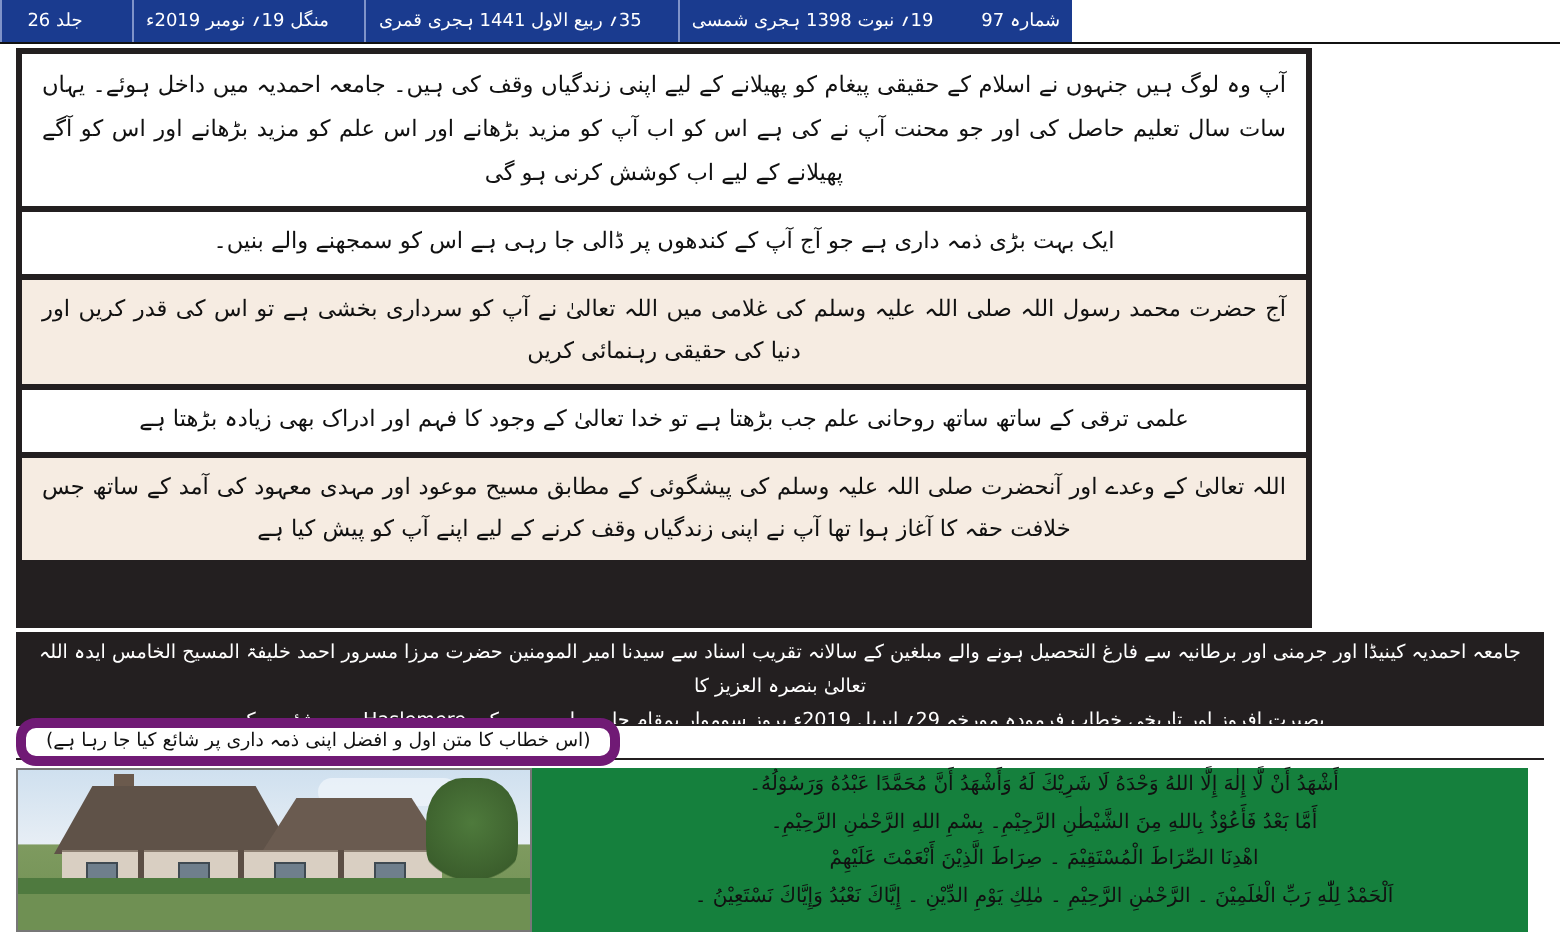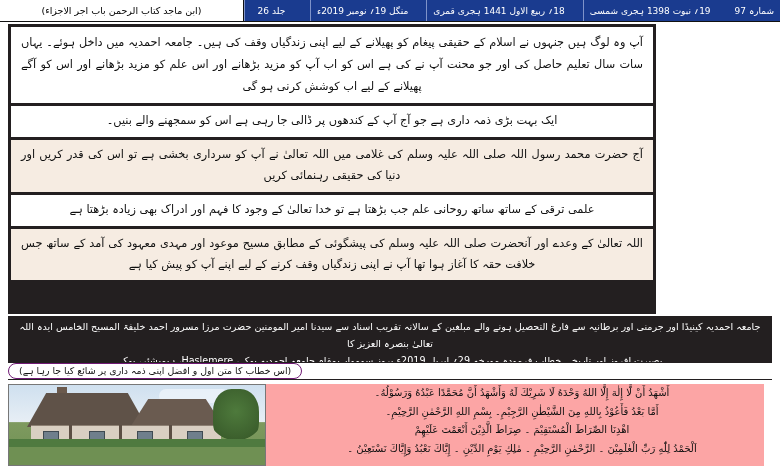--- a/index.html
+++ b/index.html
@@ -112,21 +112,21 @@
     align-items: center;
     justify-content: flex-end;
     direction: rtl;
     background: #fff;
   }
   .subbar-text {
     font-size: 9.4px;
     color: #111;
     padding-left: 230px;
     padding-right: 6px;
-    border: 1px solid #701a75;
+    border: 5px solid #701a75;
     border-radius: 10px;
     line-height: 1.3;
     padding: 1px 10px;
     margin-right: 200px;
   }
 
   
   .lower {
     position: absolute;
     left: 8px; top: 384px;
@@ -186,45 +186,44 @@
   }
   .sky-cloud {
     position:absolute; left: 150px; top: 4px; width: 70px; height: 14px;
     background: #eef4fa; border-radius: 8px; opacity:.8;
   }
 
   .arabic-col {
     flex: 1 1 auto;
     margin-right: 8px;
     height: 82px;
-    background: #fca5a5;
+    background: #15803d;
     direction: rtl;
     text-align: center;
     padding-top: 0px;
     padding-left: 14px;
   }
   .ayat {
     font-size: 10px;
     line-height: 1.75;
     color: #111;
     padding: 0 4px;
   }
   .ayat div { margin-bottom: 1px; }
 </style>
 </head>
 <body>
 
 <div class="page">
 
   <div class="masthead">
-    <div class="masthead-left">(ابن ماجد کتاب الرحمن باب اجر الاجزاء)</div>
     <div class="masthead-right">
       <div class="mh-cell mh-vol">جلد 26</div>
       <div class="mh-cell">منگل 19؍ نومبر 2019ء</div>
-      <div class="mh-cell">18؍ ربیع الاول 1441 ہجری قمری</div>
+      <div class="mh-cell">35؍ ربیع الاول 1441 ہجری قمری</div>
       <div class="mh-cell">19؍ نبوت 1398 ہجری شمسی</div>
       <div class="mh-cell">شمارہ 97</div>
     </div>
   </div>
 
   <div class="article">
     <div class="stripe light tall">آپ وہ لوگ ہیں جنہوں نے اسلام کے حقیقی پیغام کو پھیلانے کے لیے اپنی زندگیاں وقف کی ہیں۔ جامعہ احمدیہ میں داخل ہوئے۔ یہاں سات سال تعلیم حاصل کی اور جو محنت آپ نے کی ہے اس کو اب آپ کو مزید بڑھانے اور اس علم کو مزید بڑھانے اور اس کو آگے پھیلانے کے لیے اب کوشش کرنی ہو گی</div>
     <div class="stripe light">ایک بہت بڑی ذمہ داری ہے جو آج آپ کے کندھوں پر ڈالی جا رہی ہے اس کو سمجھنے والے بنیں۔</div>
     <div class="stripe tint">آج حضرت محمد رسول اللہ صلی اللہ علیہ وسلم کی غلامی میں اللہ تعالیٰ نے آپ کو سرداری بخشی ہے تو اس کی قدر کریں اور دنیا کی حقیقی رہنمائی کریں</div>
     <div class="stripe light">علمی ترقی کے ساتھ ساتھ روحانی علم جب بڑھتا ہے تو خدا تعالیٰ کے وجود کا فہم اور ادراک بھی زیادہ بڑھتا ہے</div>

